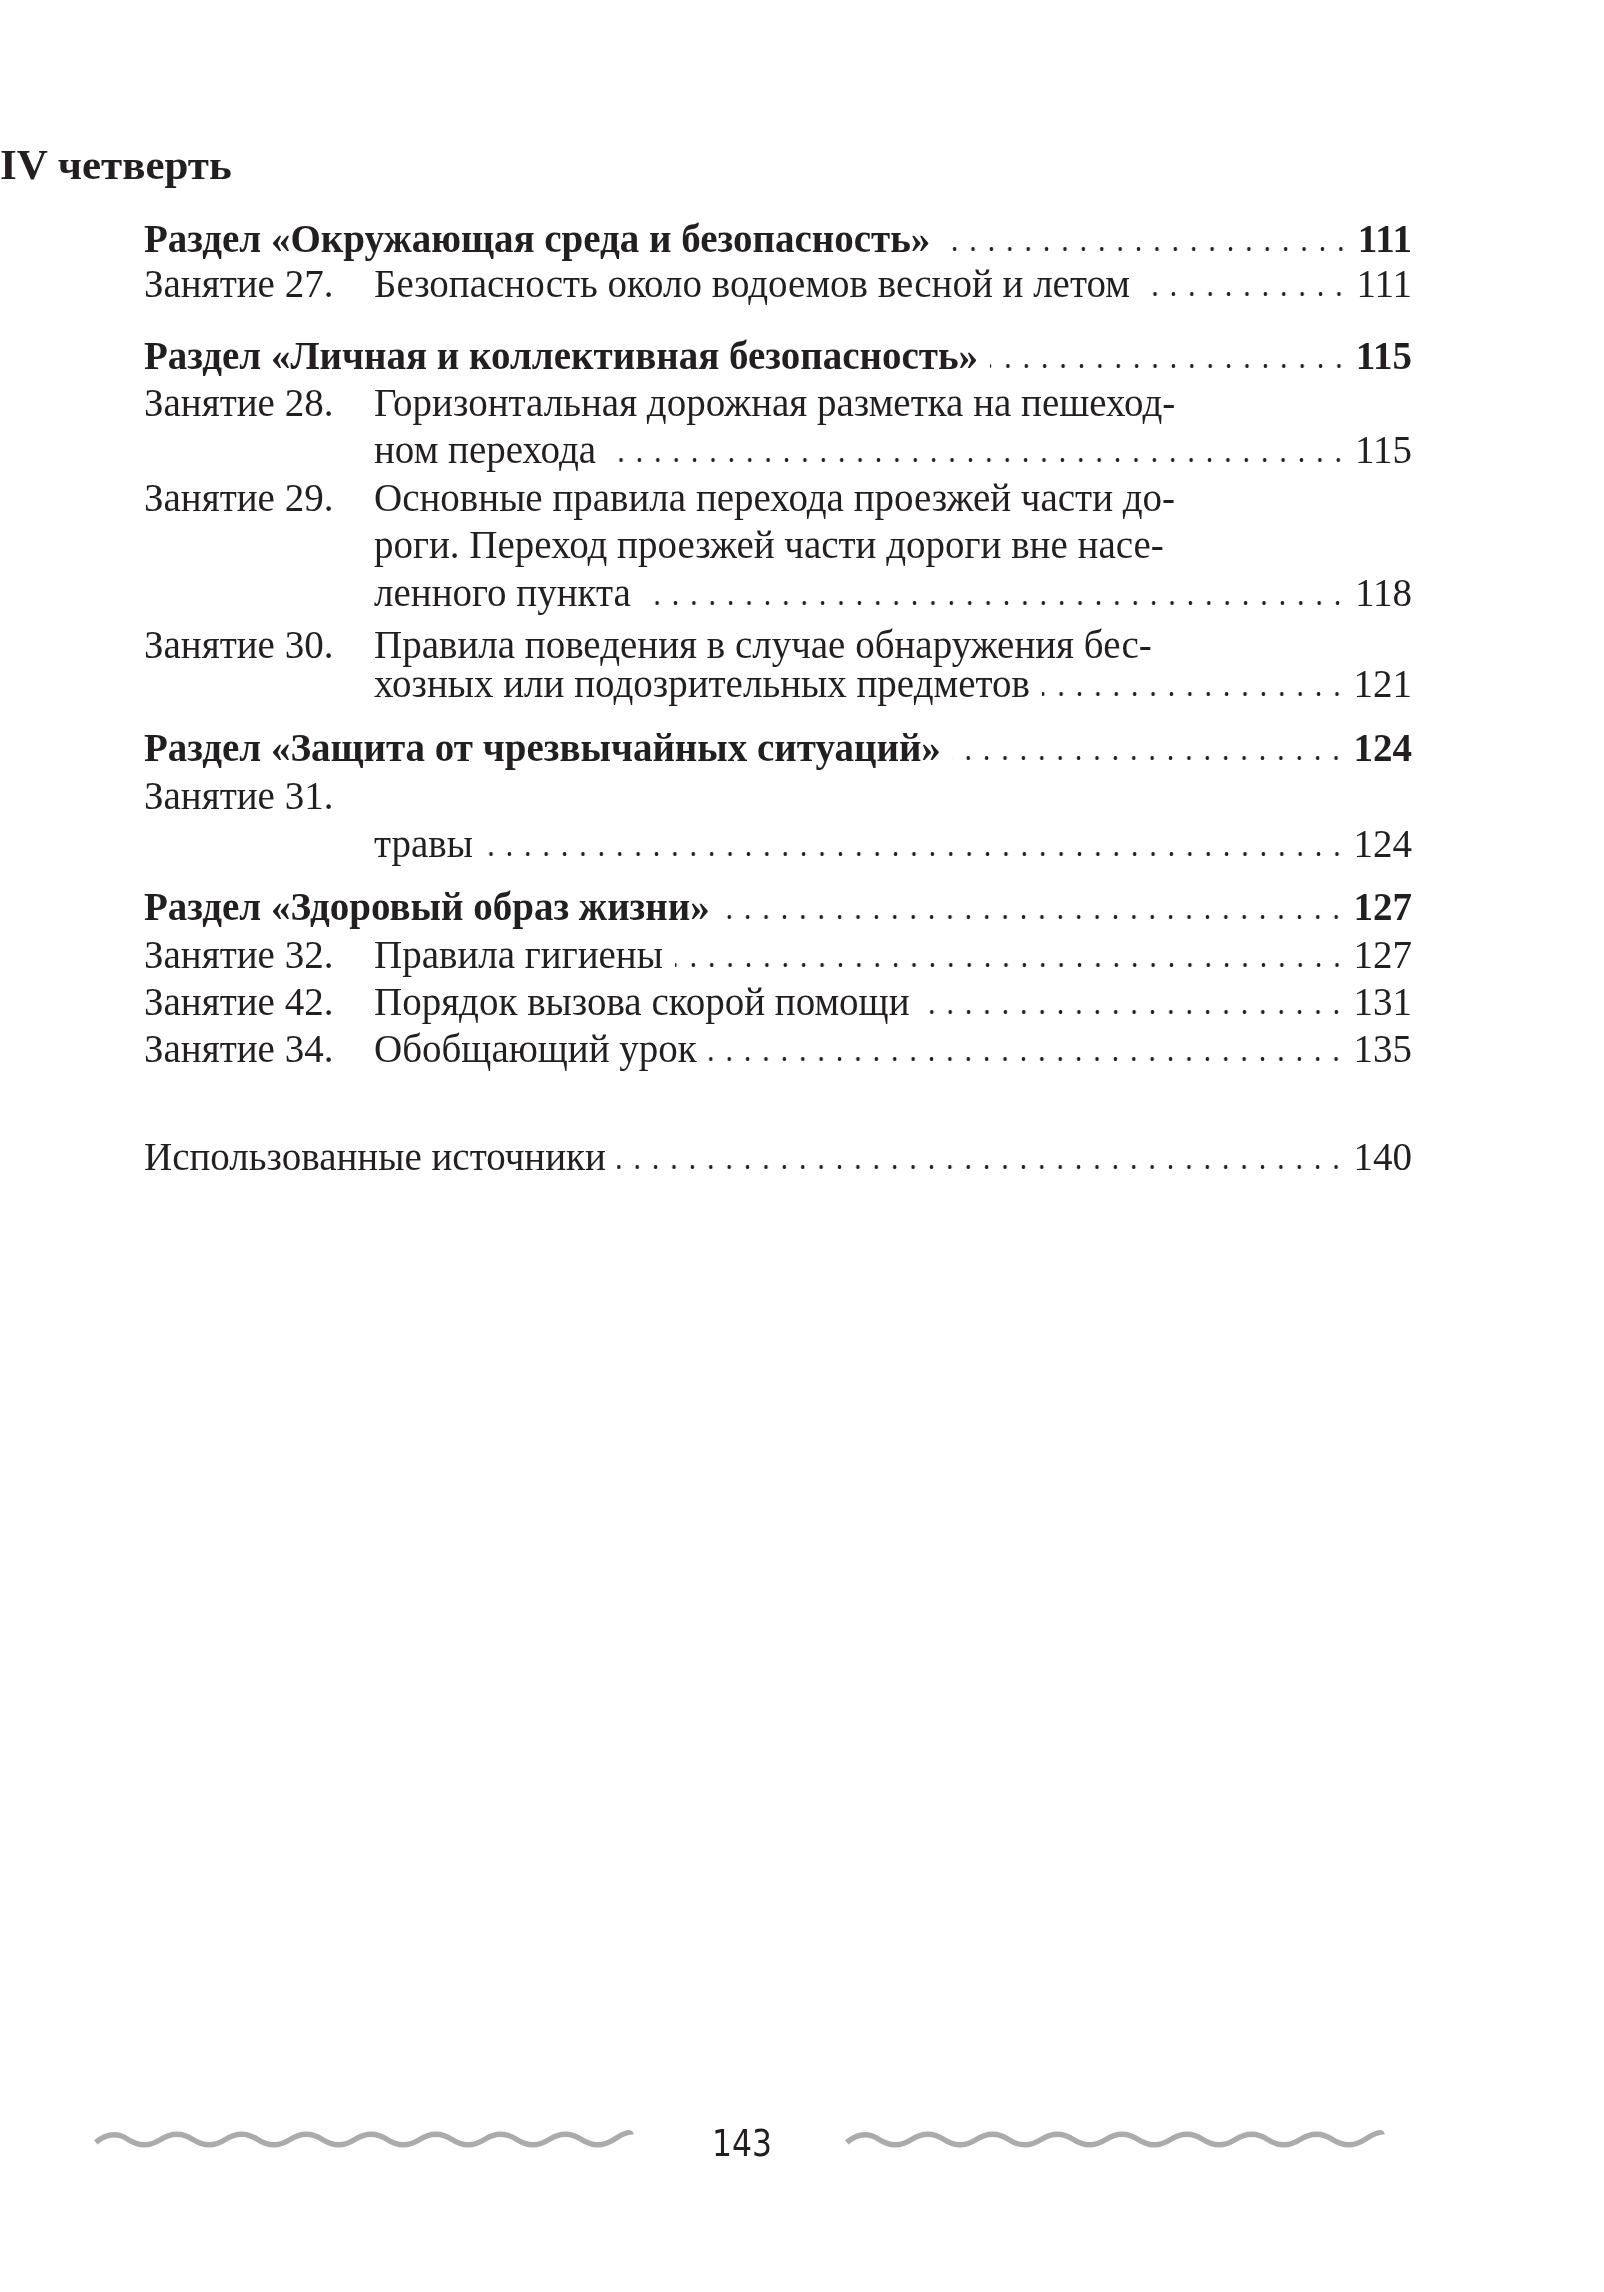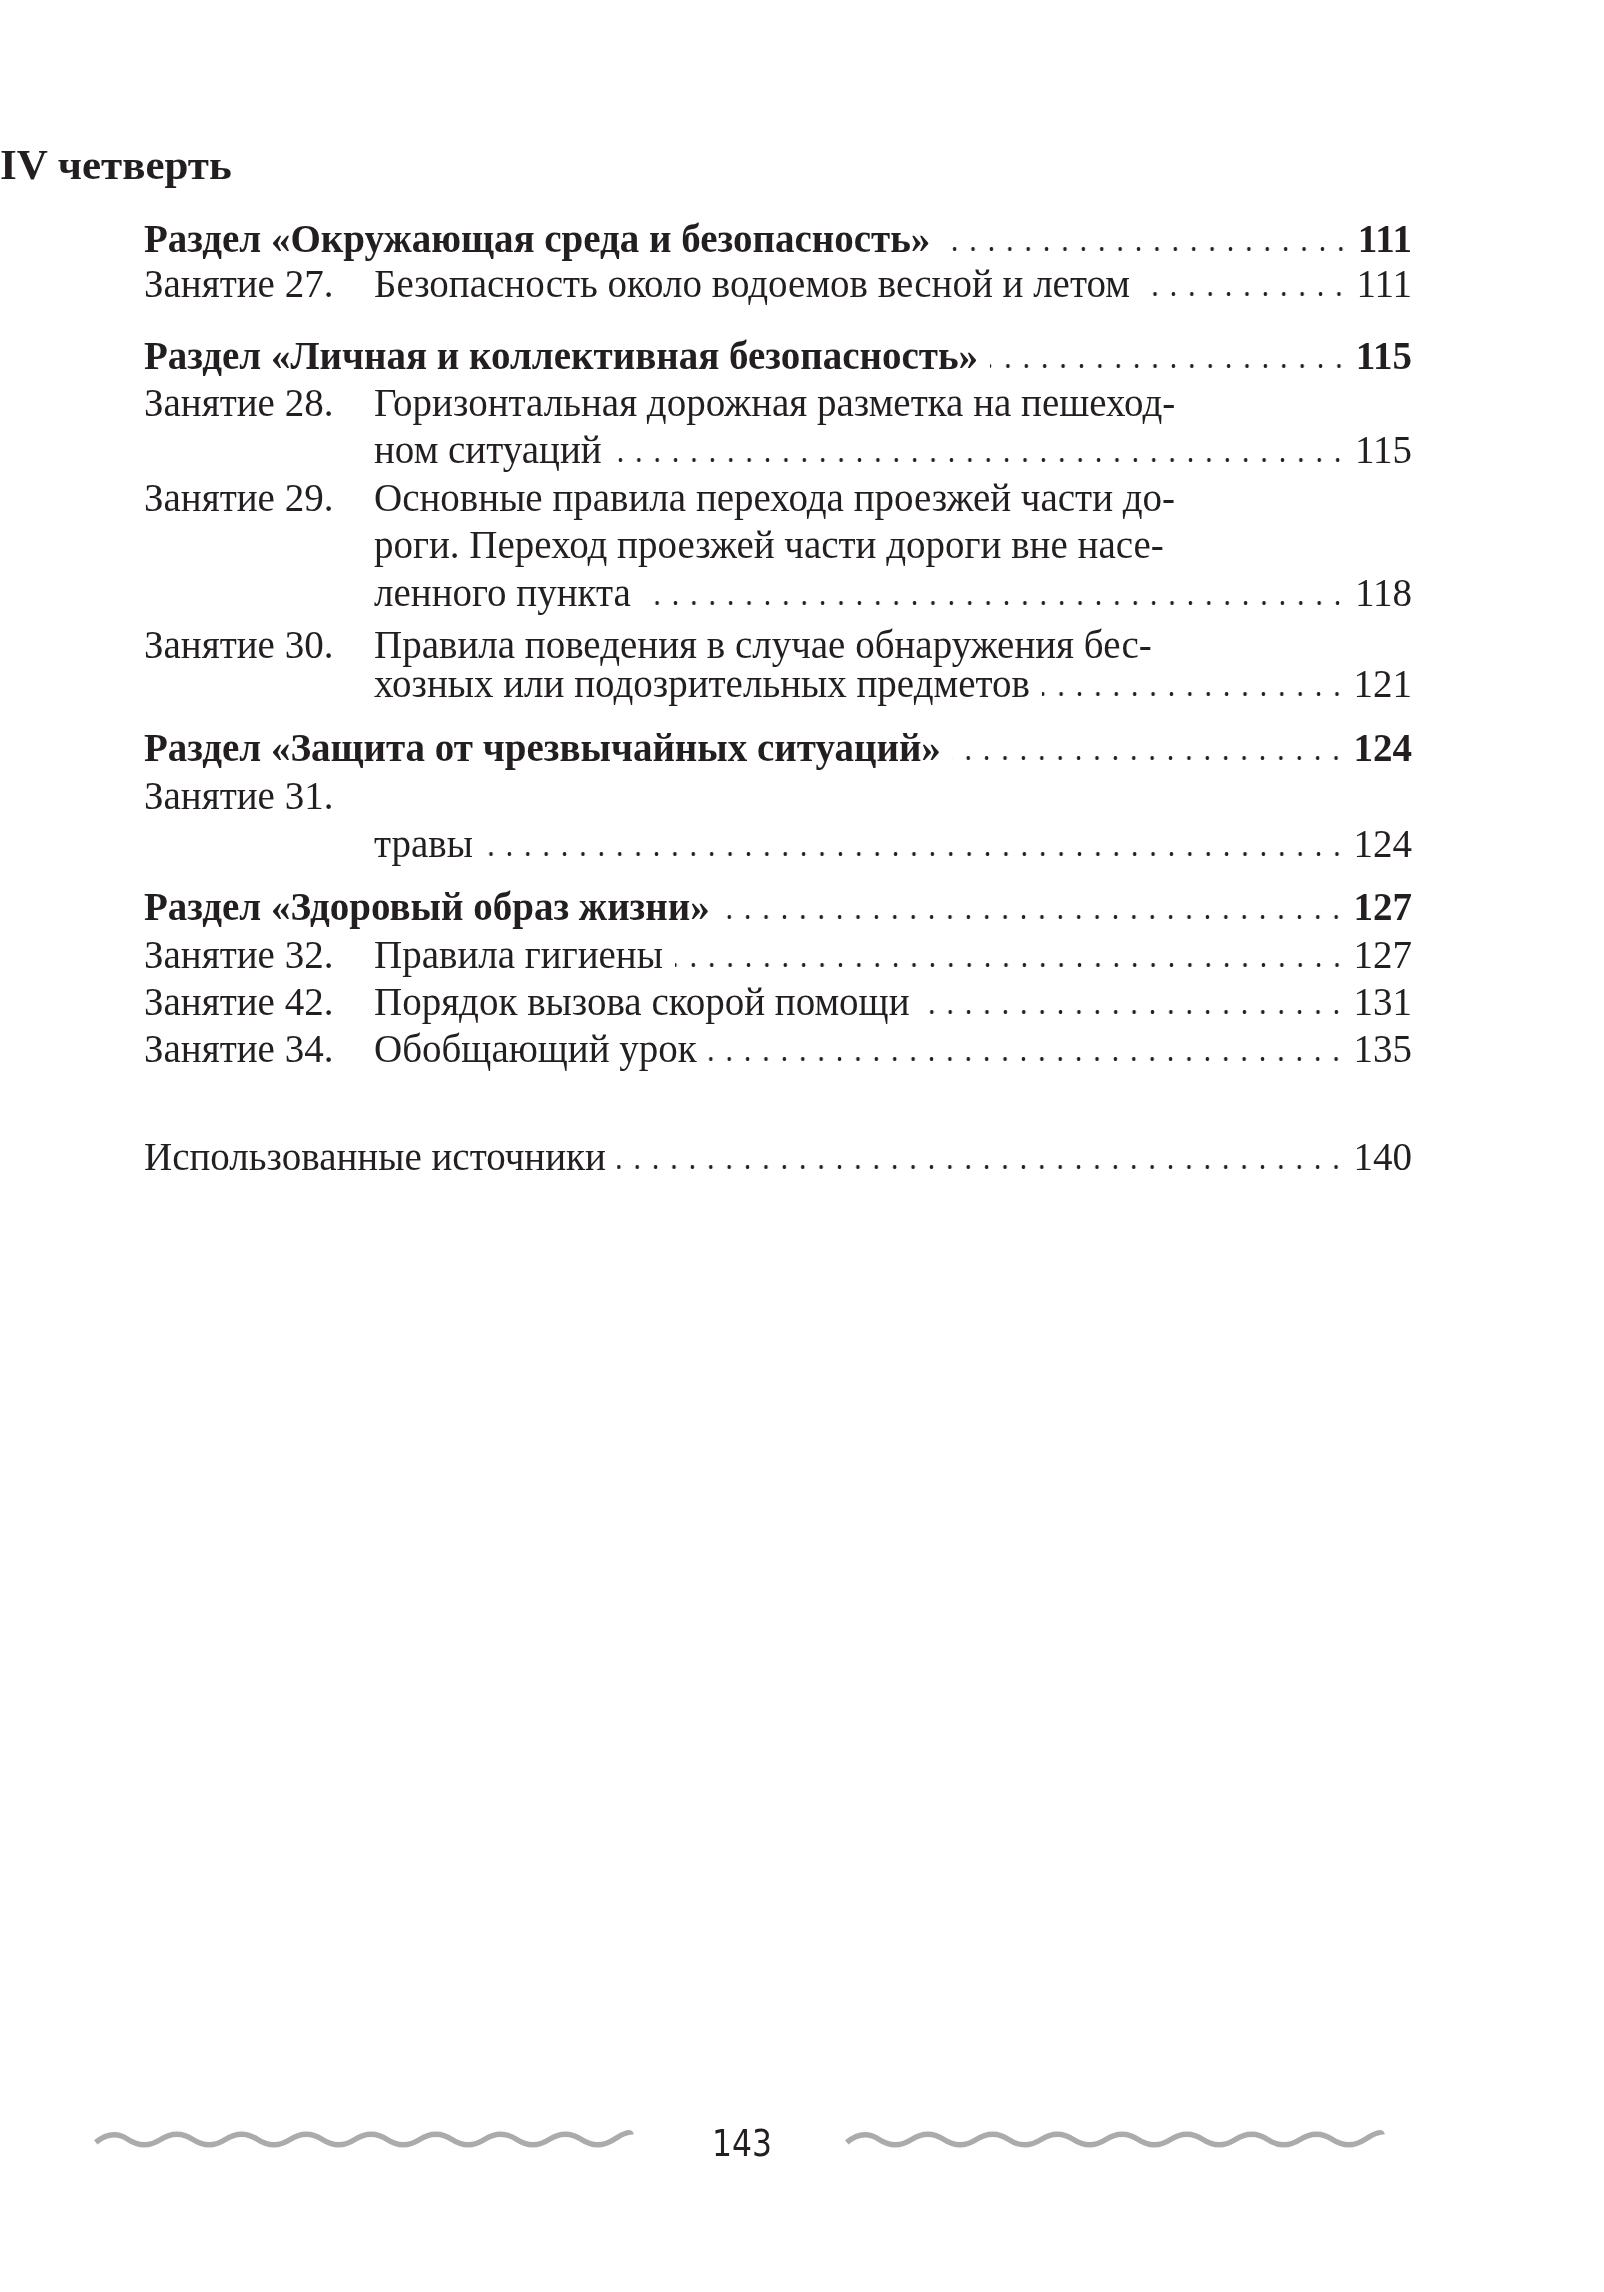--- a/index.html
+++ b/index.html
@@ -45,21 +45,21 @@
   <span class="title">Раздел «Личная и коллективная безопасность»</span>
   <span class="leader"></span>
   <span class="page">115</span>
 </div>
 <div class="line" style="top:379px">
   <span class="num-label">Занятие 28.</span>
   <span class="title">Горизонтальная дорожная разметка на пешеход-</span>
 </div>
 <div class="line" style="top:426px">
   <span class="indent"></span>
-  <span class="title">ном ситуаций</span>
+  <span class="title">ном перехода</span>
   <span class="leader"></span>
   <span class="page">115</span>
 </div>
 <div class="line" style="top:474px">
   <span class="num-label">Занятие 29.</span>
   <span class="title">Основные правила перехода проезжей части до-</span>
 </div>
 <div class="line" style="top:521px">
   <span class="indent"></span>
   <span class="title">роги. Переход проезжей части дороги вне насе-</span>

